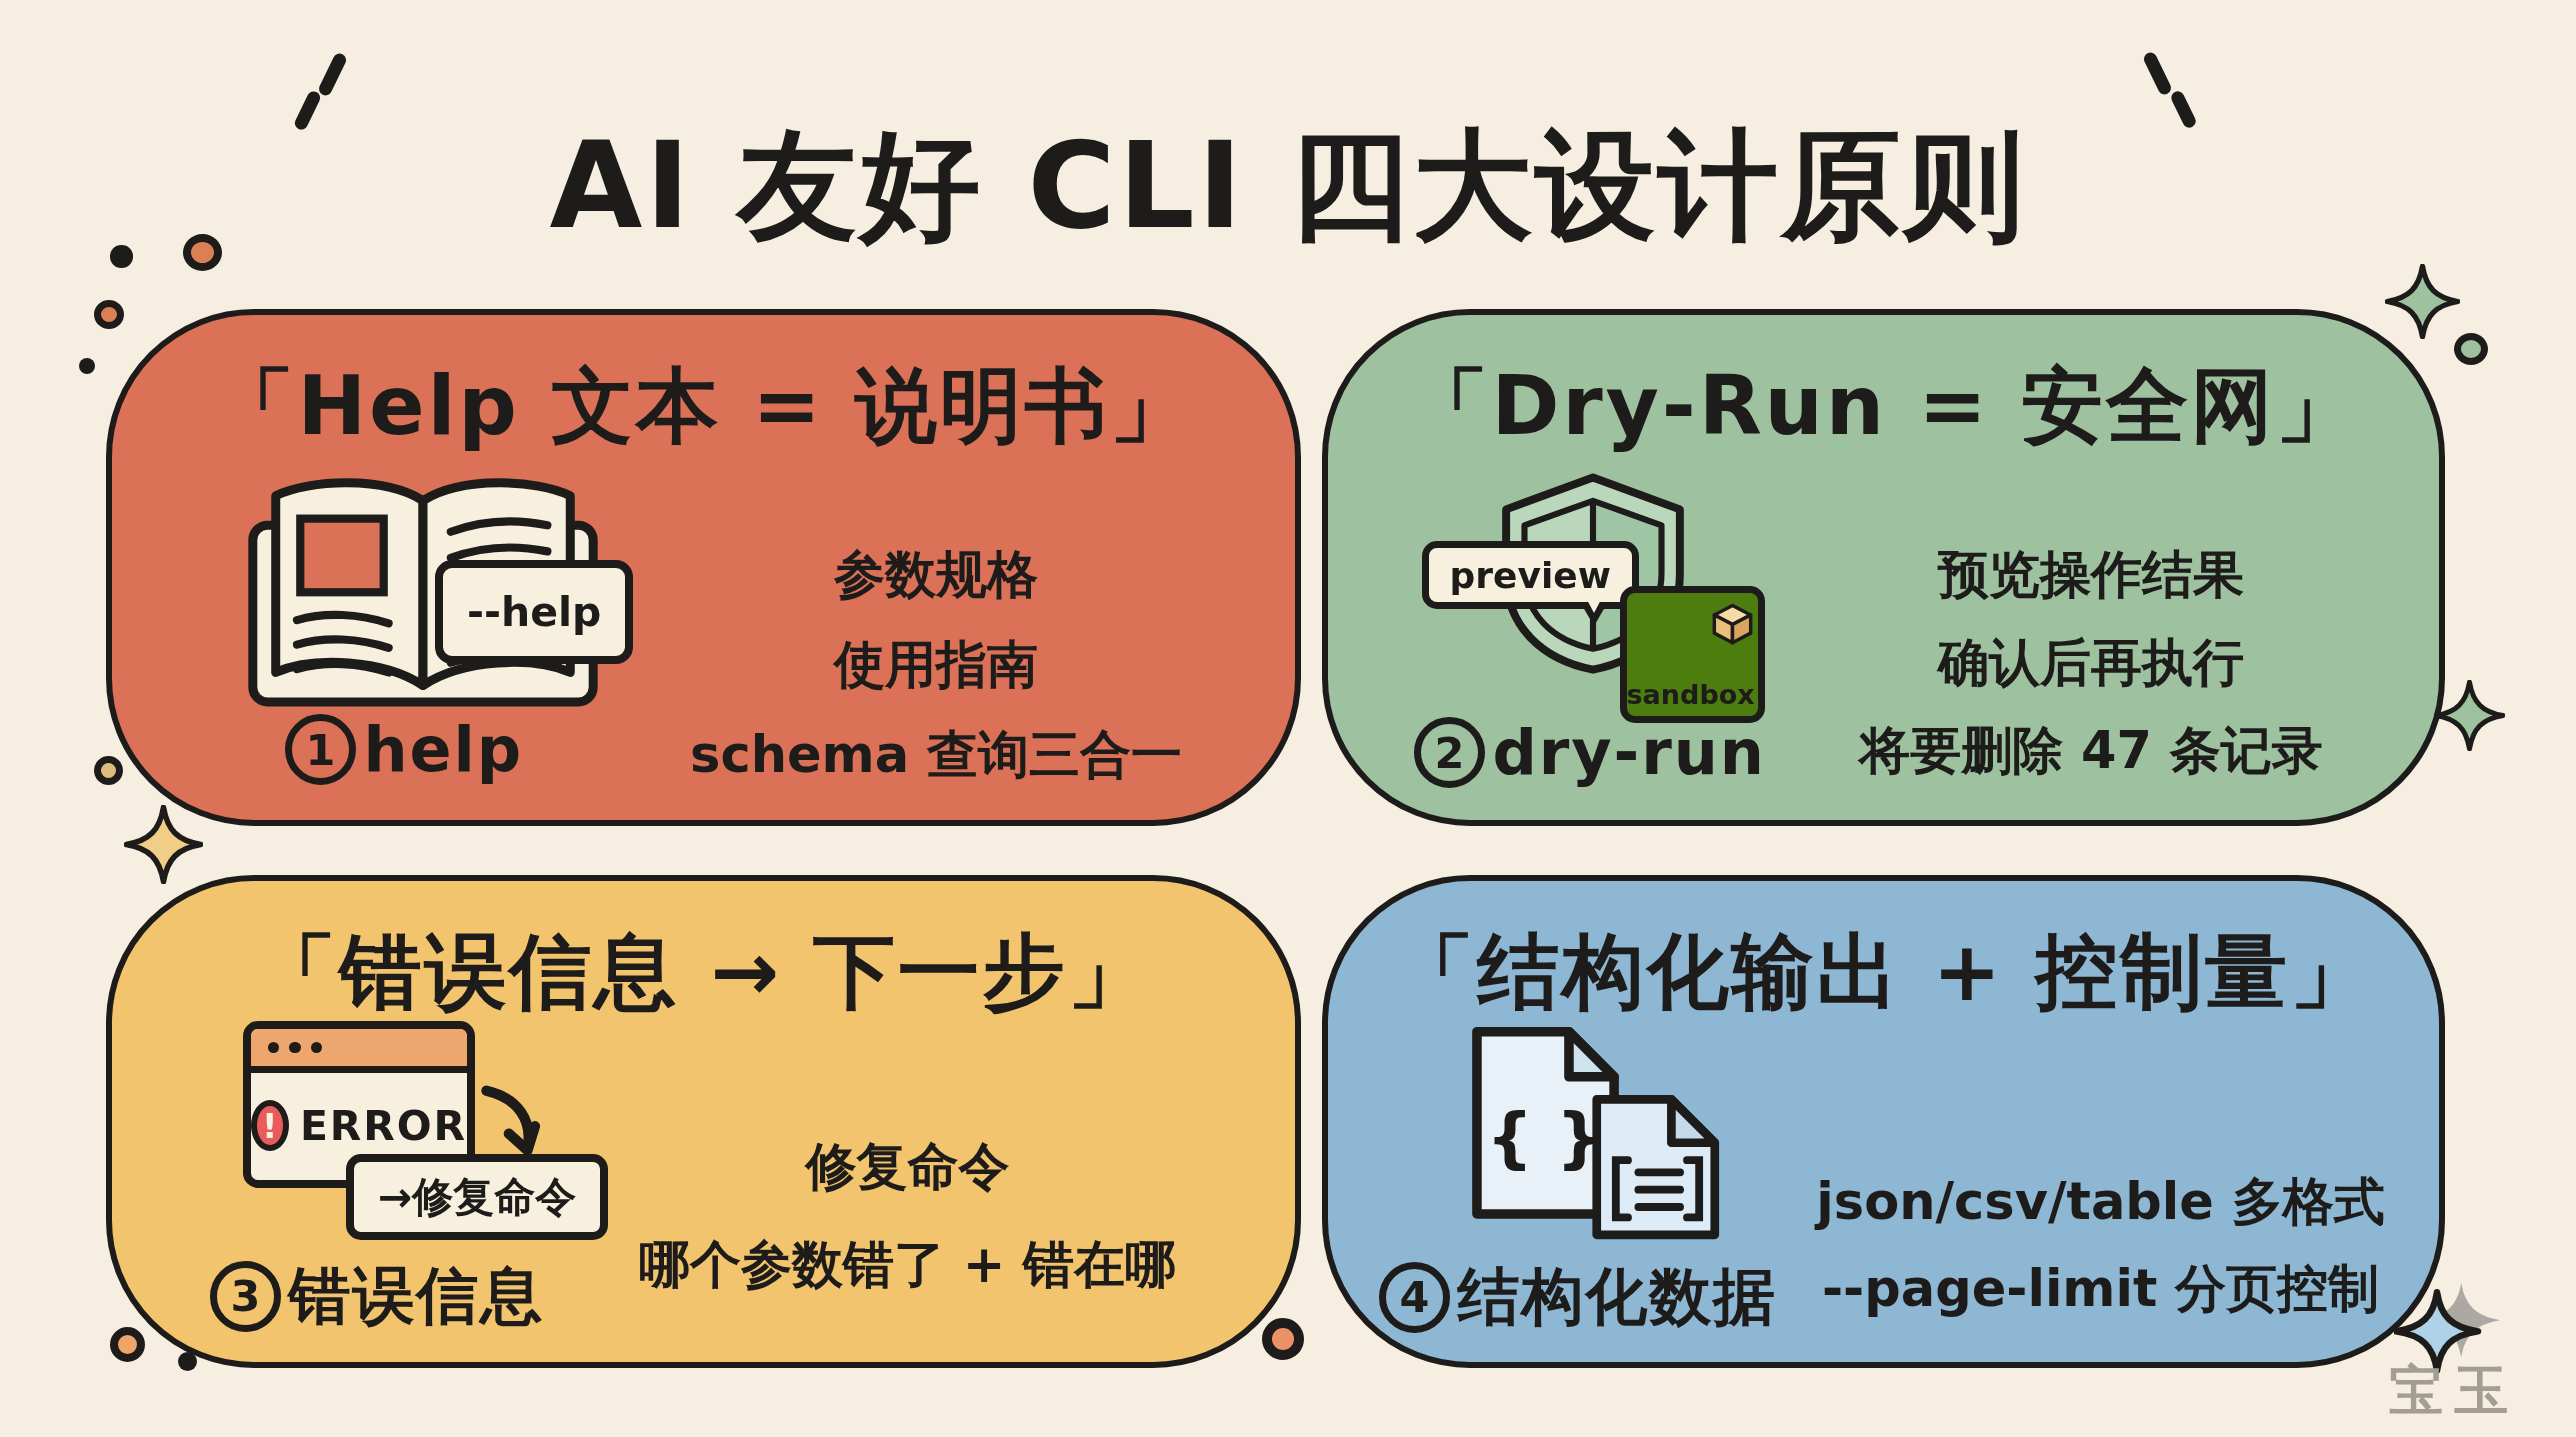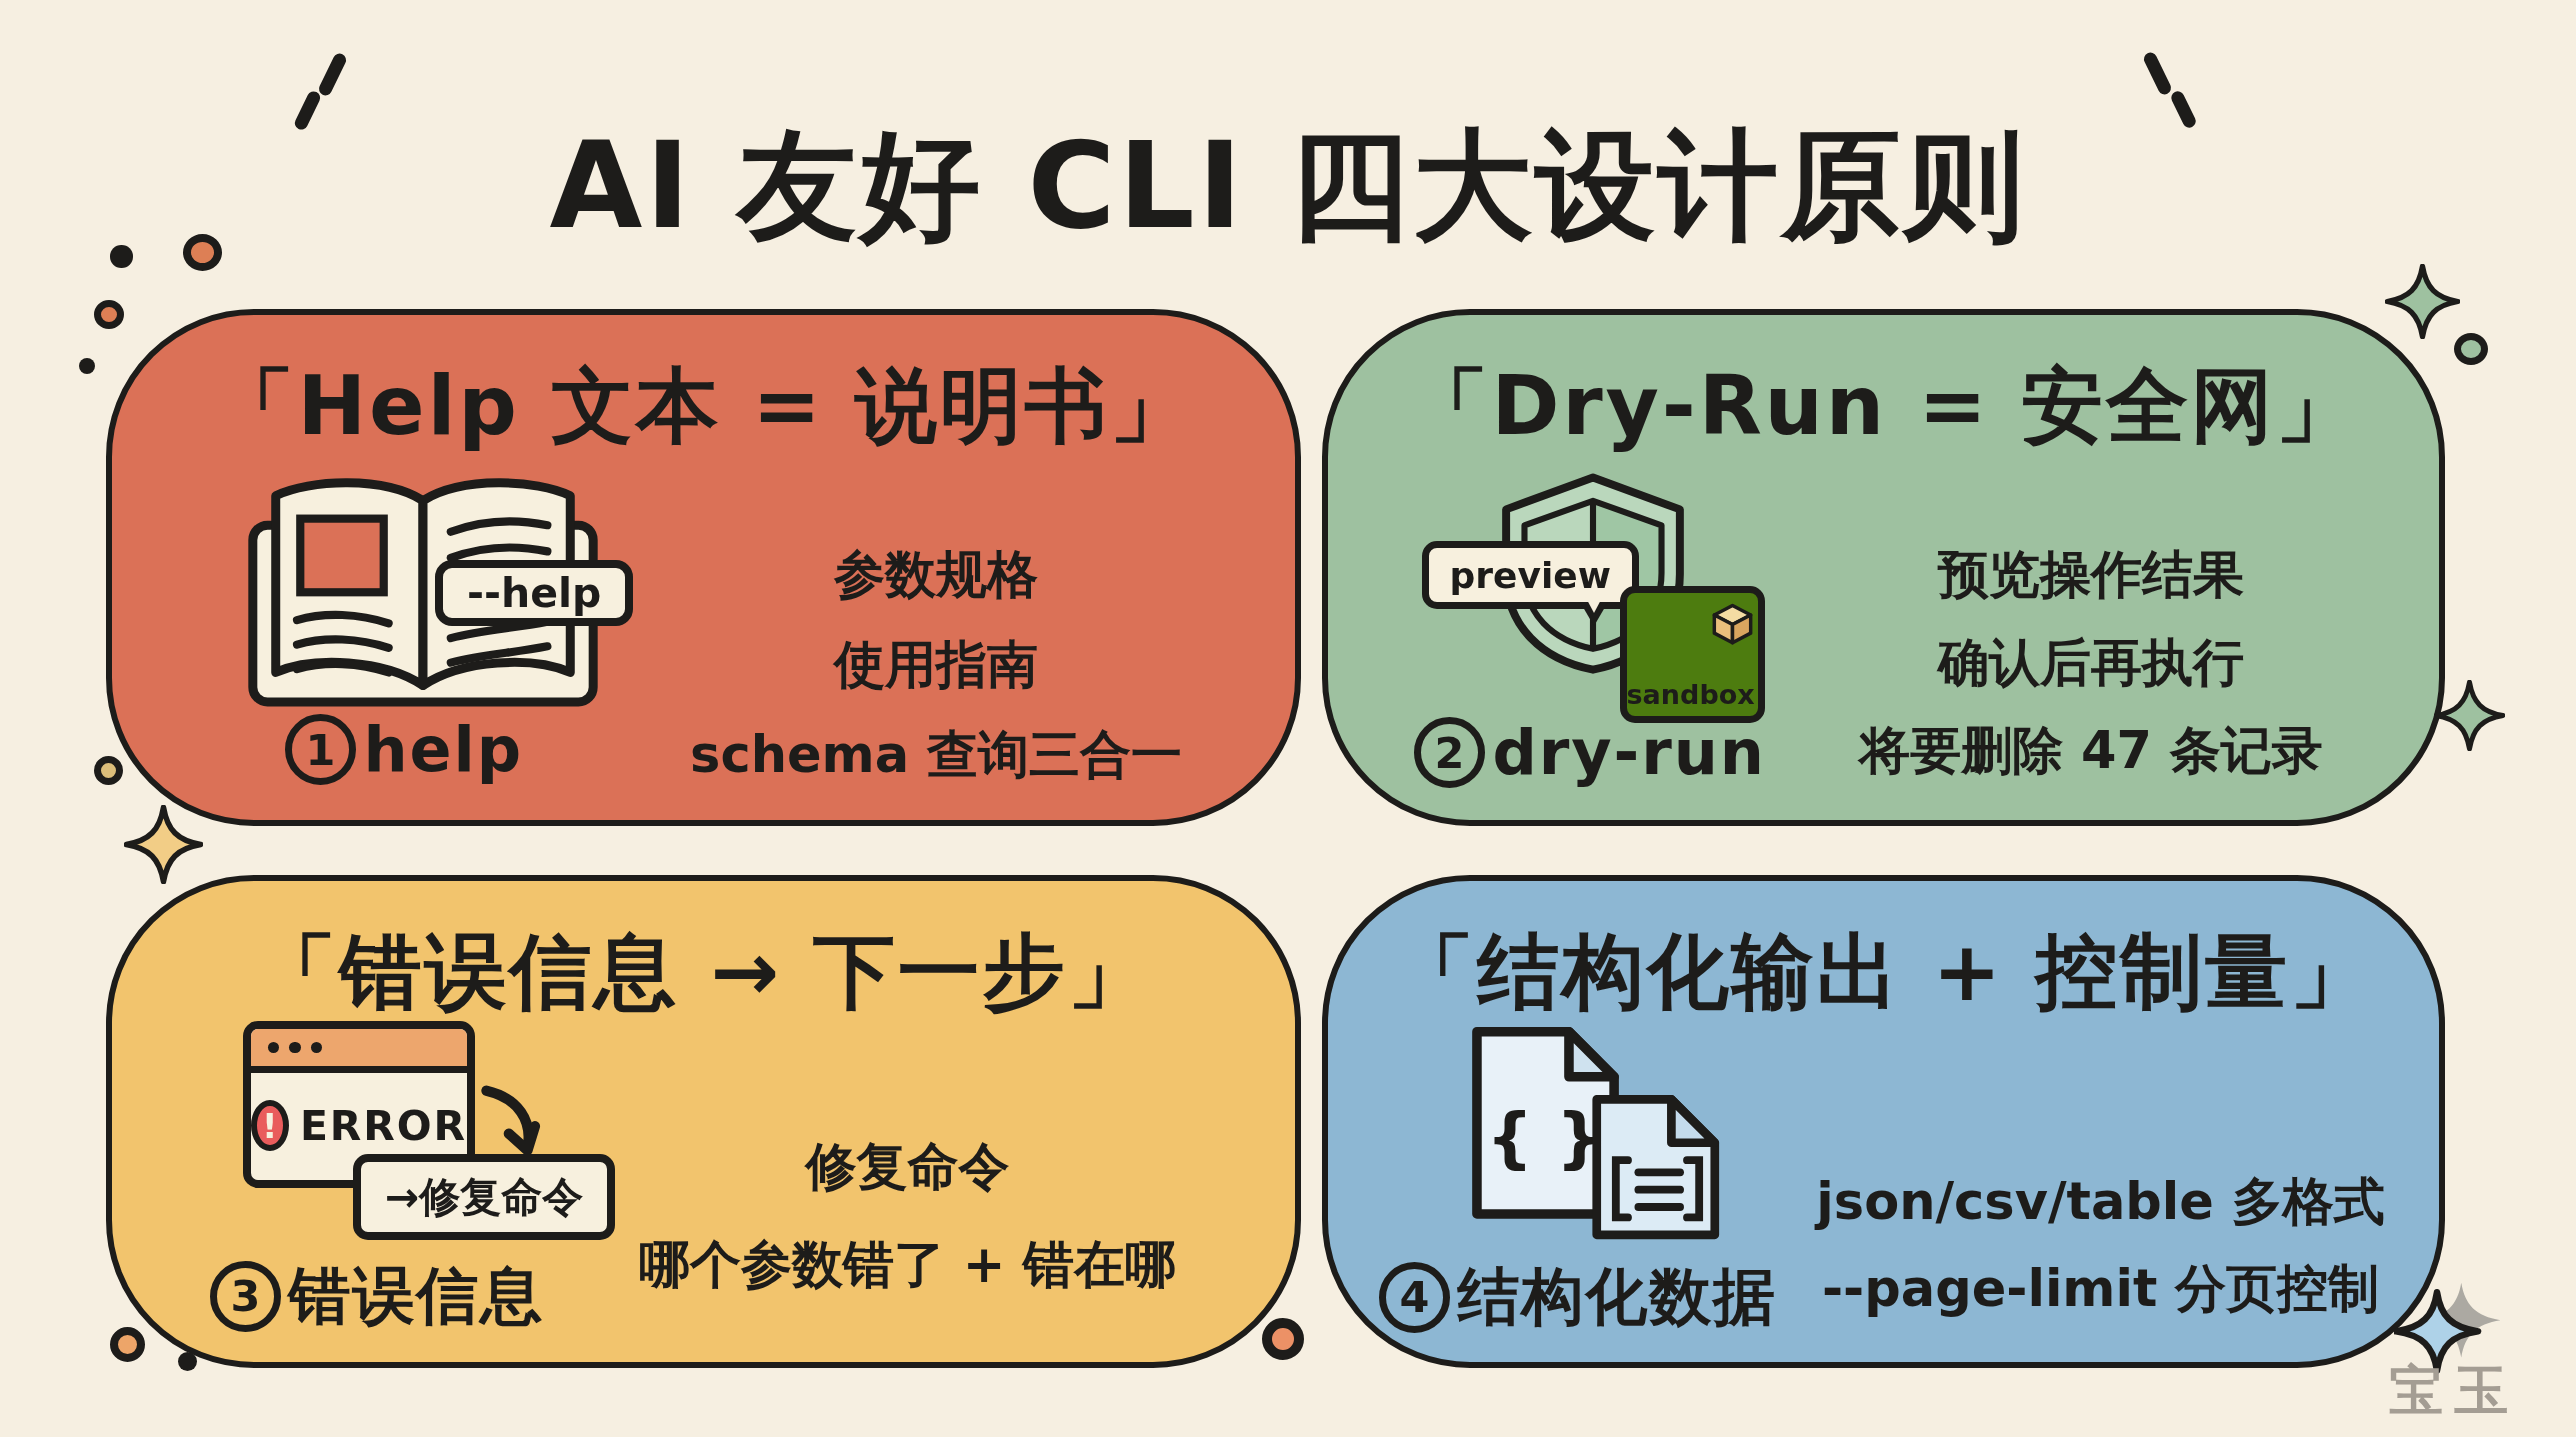--- a/index.html
+++ b/index.html
@@ -37,21 +37,21 @@
   .numtext{font-size:62px;font-weight:700;letter-spacing:1.9px;}
   .card-help    .num{left:173px;top:398px;}
   .card-dryrun  .num{left:86px;top:401px;}
   .card-error   .num{left:98px;top:373px;}
   .card-structured .num{left:51px;top:374px;}
 
   
   .bookwrap{position:absolute;left:131px;top:150px;width:487px;height:281px;}
   .booksvg{position:absolute;left:0;top:0;width:360px;height:248px;}
   .tag{position:absolute;left:192px;top:95px;background:#f7f0de;border:8.4px solid #1d1c1a;
-       border-radius:17px;padding:1px 24px;font-size:41px;font-weight:700;white-space:nowrap;}
+       border-radius:17px;padding:20px 24px;font-size:41px;font-weight:700;white-space:nowrap;}
 
   
   .shieldwrap{position:absolute;left:94px;top:140px;width:393px;height:290px;}
   .shieldsvg{position:absolute;left:67px;top:0;width:208px;height:236px;}
   .bubble{position:absolute;left:0;top:86px;background:#f7f0de;border:7.5px solid #1d1c1a;
           border-radius:15px;padding:6.6px 20.6px;font-size:36px;font-weight:700;white-space:nowrap;}
   .bubble::after{content:"";position:absolute;bottom:-24px;right:24px;
           border-left:14px solid transparent;border-right:14px solid transparent;
           border-top:24px solid #1d1c1a;}
   .bubble::before{content:"";position:absolute;bottom:-11.2px;right:29px;z-index:1;
@@ -70,21 +70,21 @@
   .winbar{height:37px;background:#eda66d;border-bottom:7.5px solid #1d1c1a;
           display:flex;align-items:center;gap:10.3px;padding-left:17px;}
   .winbar i{width:11.2px;height:11.2px;background:#1d1c1a;border-radius:50%;}
   .winbody{display:flex;align-items:center;justify-content:center;gap:11.2px;height:105px;}
   .errcirc{width:51px;height:51px;background:#e95c5c;border:6.6px solid #1d1c1a;border-radius:50%;
            color:#f7f0de;font-weight:700;font-size:34px;display:flex;align-items:center;
            justify-content:center;box-sizing:border-box;}
   .errtext{font-size:41px;font-weight:700;letter-spacing:1.9px;}
   .arrow{position:absolute;left:236px;top:64px;width:69px;height:73px;}
   .fixtag{position:absolute;left:103px;top:133px;background:#f7f0de;border:8.4px solid #1d1c1a;
-          border-radius:15px;padding:7.5px 24px;font-size:41px;font-weight:700;white-space:nowrap;z-index:2;margin-left:7px;}
+          border-radius:15px;padding:7.5px 24px;font-size:41px;font-weight:700;white-space:nowrap;z-index:2;}
 
   
   .docswrap{position:absolute;left:136px;top:142px;width:262px;height:217px;}
   .docssvg{width:262px;height:217px;}
 
   
   .dot{position:absolute;border-radius:50%;box-sizing:border-box;}
   .sparkle{position:absolute;}
   .watermark{position:absolute;left:2389px;top:1355px;font-size:54px;font-weight:700;
              letter-spacing:11.2px;color:#a49d93;}

